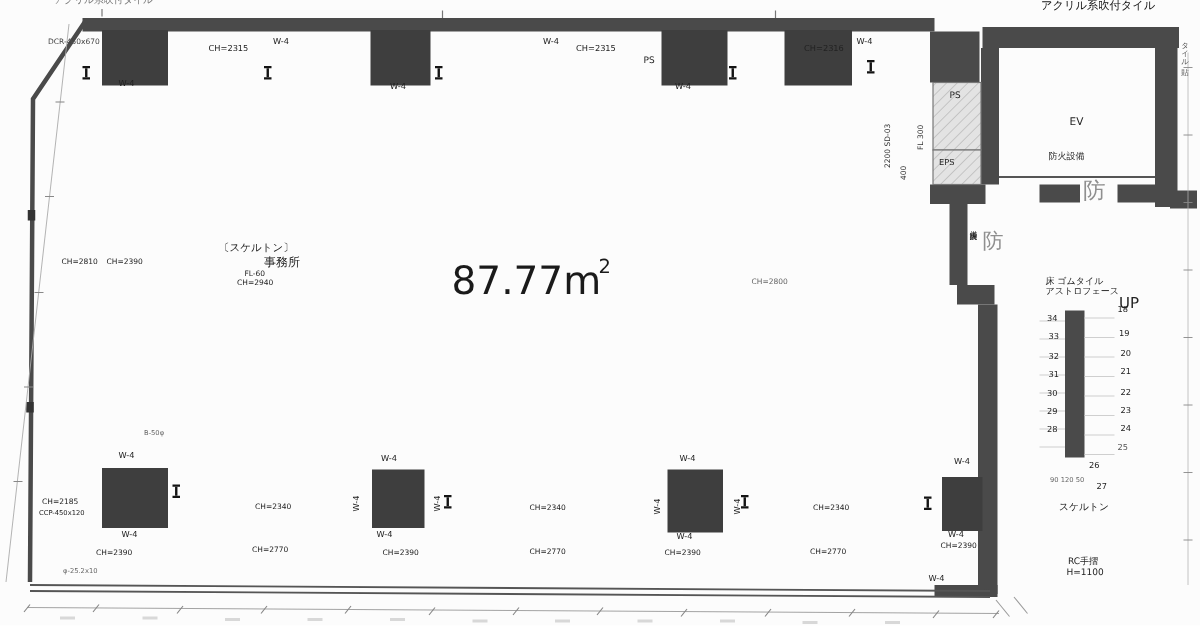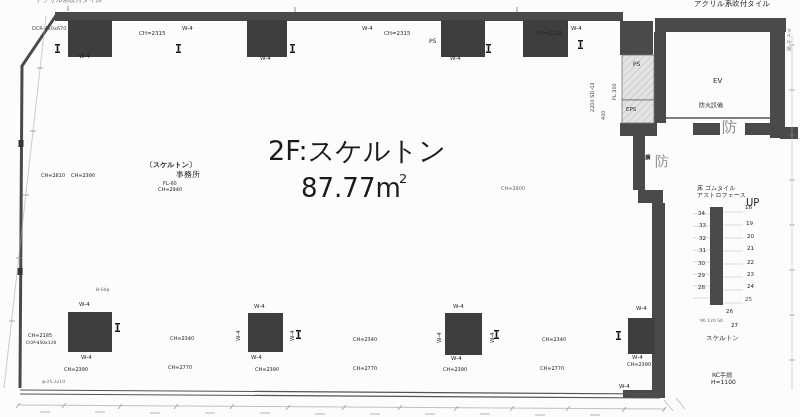--- a/index.html
+++ b/index.html
@@ -218,24 +218,23 @@
       <span class="ann" style="left: 260px; top: 56px; font-size: 5.5px;">W-4</span>
       <span class="ann" style="left: 362px; top: 26px; font-size: 5.5px;">W-4</span>
       <span class="ann" style="left: 384px; top: 31px; font-size: 5.5px;">CH=2315</span>
       <span class="ann" style="left: 429px; top: 38px; font-size: 6px;">PS</span>
       <span class="ann" style="left: 450px; top: 56px; font-size: 5.5px;">W-4</span>
       <span class="ann" style="left: 536px; top: 31px; font-size: 5.5px;">CH=2316</span>
       <span class="ann" style="left: 571px; top: 26px; font-size: 5.5px;">W-4</span>
       <span class="ann" style="left: 590px; top: 112px; font-size: 5px; color: rgb(51, 51, 51); transform: rotate(-90deg);">2200 SD-03</span>
       <span class="ann" style="left: 612px; top: 100px; font-size: 5px; color: rgb(51, 51, 51); transform: rotate(-90deg);">FL 300</span>
       <span class="ann" style="left: 601px; top: 120px; font-size: 5px; color: rgb(51, 51, 51); transform: rotate(-90deg);">400</span>
-      <span class="ann" style="left: 268px; top: 137px; font-size: 27px; color: rgb(26, 26, 26);">2F:スケルトン</span>
       <span class="ann" style="left: 301px; top: 175px; font-size: 26px; color: rgb(26, 26, 26);">87.77m</span>
       <span class="ann" style="left: 399px; top: 172px; font-size: 13px; color: rgb(26, 26, 26);">2</span>
-      <span class="ann" style="left: 146px; top: 162px; font-size: 7px; font-weight: bold;">〔スケルトン〕</span>
+      <span class="ann" style="left: 146px; top: 162px; font-size: 7px;">〔スケルトン〕</span>
       <span class="ann" style="left: 157px; top: 171px; font-size: 8px; margin-left: 19px;">事務所</span>
       <span class="ann" style="left: 163px; top: 181px; font-size: 5px;">FL-60</span>
       <span class="ann" style="left: 158px; top: 187px; font-size: 5px;">CH=2940</span>
       <span class="ann" style="left: 501px; top: 186px; font-size: 5px; color: rgb(102, 102, 102);">CH=2800</span>
       <span class="ann" style="left: 41px; top: 173px; font-size: 5px;">CH=2810</span>
       <span class="ann" style="left: 71px; top: 173px; font-size: 5px;">CH=2390</span>
       <span class="ann" style="left: 633px; top: 61px; font-size: 6px;">PS</span>
       <span class="ann" style="left: 626px; top: 107px; font-size: 5.5px;">EPS</span>
       <span class="ann" style="left: 713px; top: 78px; font-size: 7px;">EV</span>
       <span class="ann" style="left: 699px; top: 102px; font-size: 6px;">防火設備</span>

